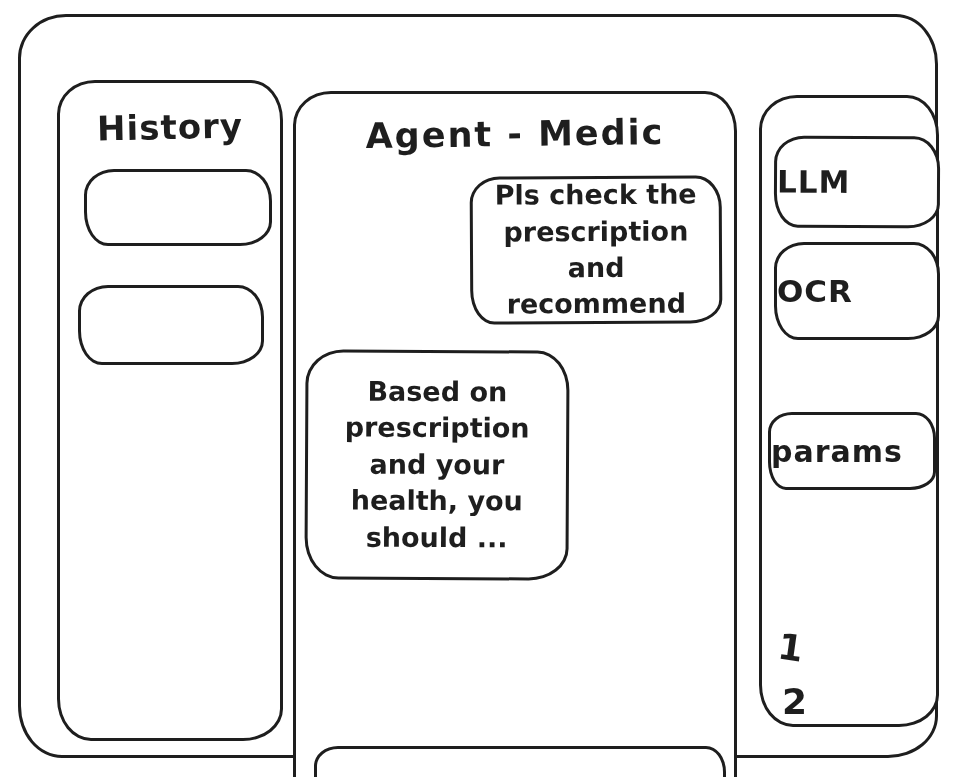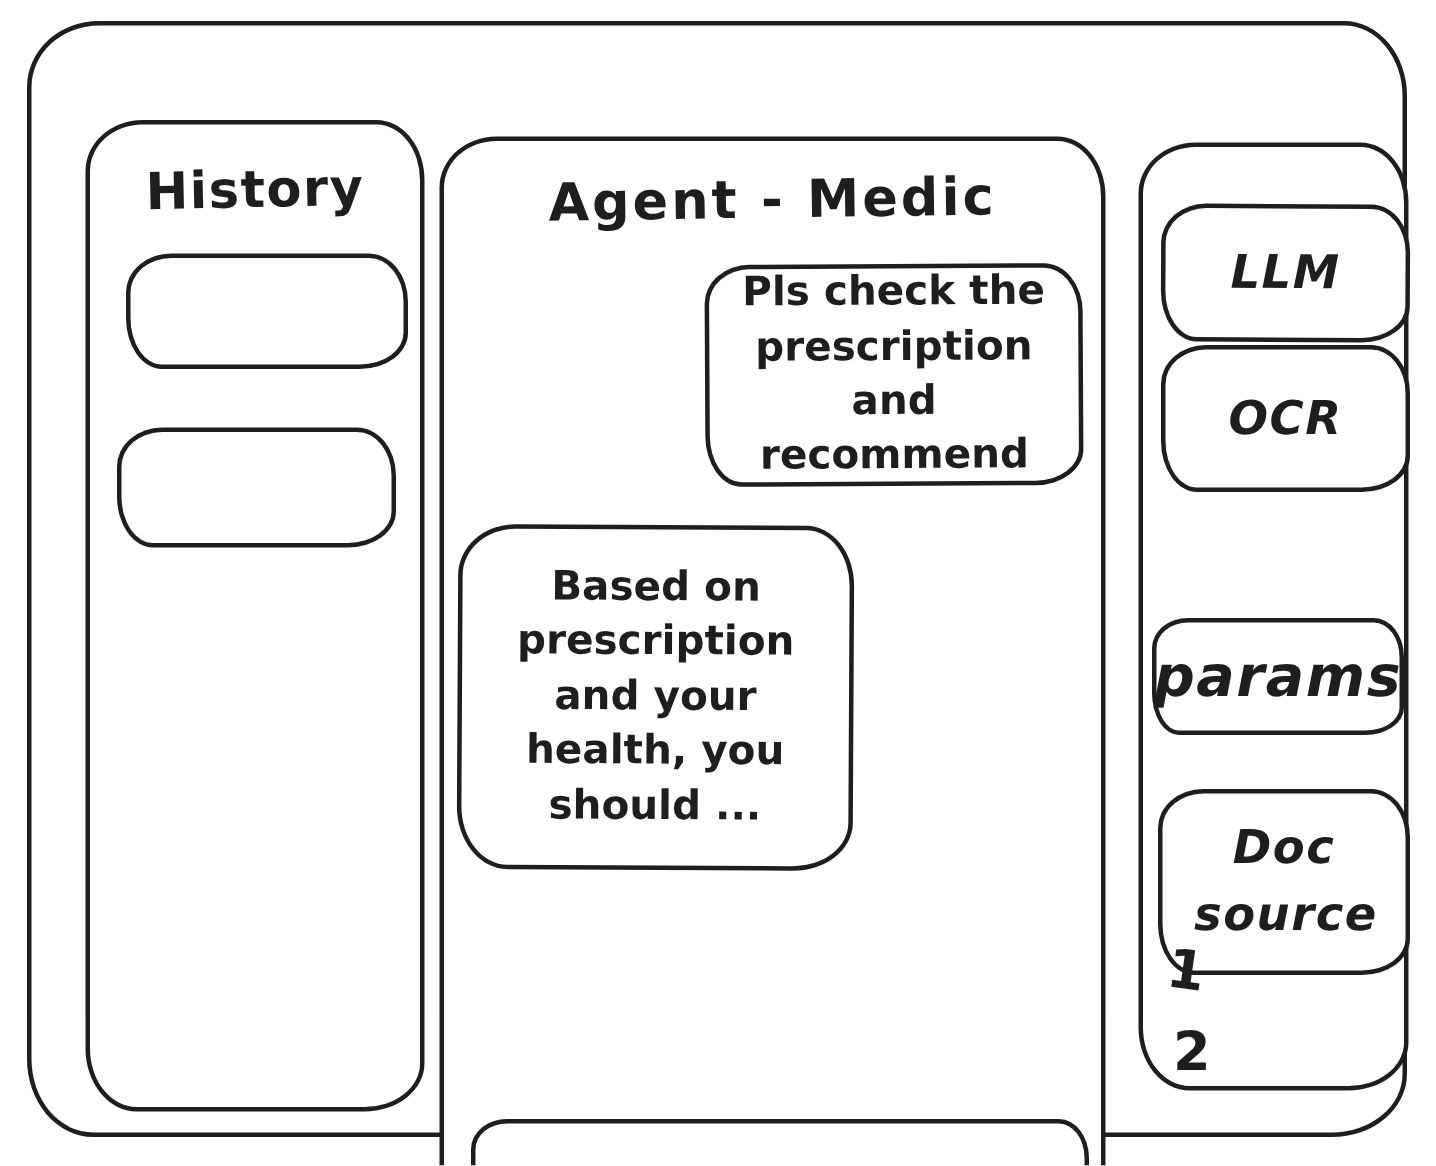--- a/index.html
+++ b/index.html
@@ -74,30 +74,29 @@
     font: inherit;
     font-size: 26px;
     padding: 0 18px;
     outline: none;
   }
 
   .tool-btn {
     position: absolute;
     display: flex;
     align-items: center;
-    justify-content: center;
+    justify-content: flex-start;
     text-align: center;
     font-size: 31px;
     letter-spacing: 1px;
     cursor: pointer;
-    font-style: italic;
   }
   .tool-btn.llm    { left: 12px; top: 38px;  width: 166px; height: 92px;  transform: rotate(0.3deg); }
-  .tool-btn.ocr    { left: 12px; top: 132px; width: 166px; height: 98px;  }
-  .tool-btn.params { left: 6px;  top: 314px; width: 168px; height: 78px;  font-size: 38px; }
+  .tool-btn.ocr    { left: 12px; top: 144px; width: 166px; height: 98px;  }
+  .tool-btn.params { left: 6px;  top: 314px; width: 168px; height: 78px;  font-size: 30px; }
   .tool-btn.doc    { left: 10px; top: 428px; width: 168px; height: 124px; line-height: 1.45; }
   .tool-btn.doc .lbl { width: 120px; }
 
   .doc-num {
     position: absolute;
     font-size: 36px;
     line-height: 1;
     cursor: pointer;
   }
   .doc-num.n1 { left: 16px; top: 532px; transform: rotate(8deg); }
@@ -134,21 +133,18 @@
     <aside class="box sk-b tools">
       <div class="box sk-c tool-btn llm">
         <span class="lbl">LLM</span>
       </div>
       <div class="box sk-c tool-btn ocr">
         <span class="lbl">OCR</span>
       </div>
       <div class="box sk-d tool-btn params">
         <span class="lbl">params</span>
       </div>
-      <div class="box sk-c tool-btn doc">
-        <span class="lbl">Doc source</span>
-      </div>
       <div class="doc-num n1">1</div>
       <div class="doc-num n2">2</div>
     </aside>
 
   </div>
 </div>
 
 </body></html>

